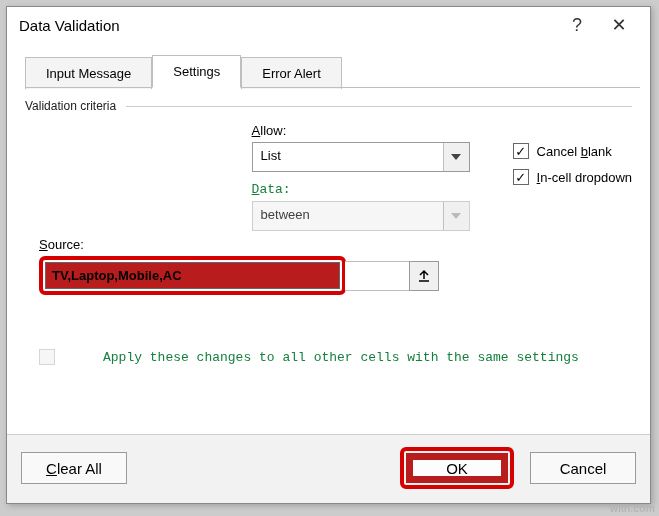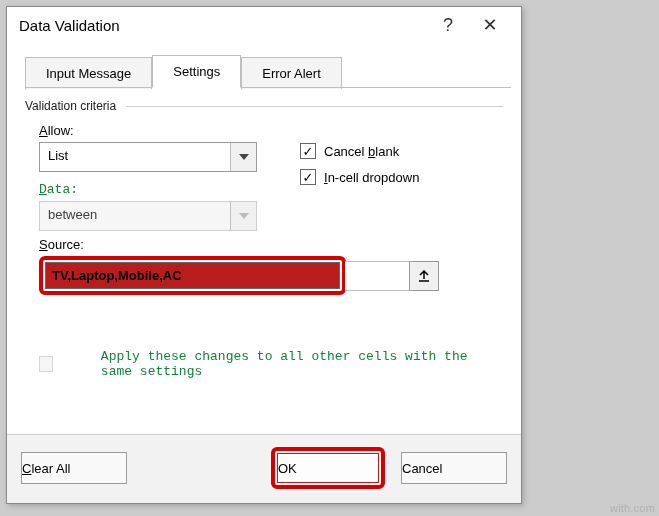--- a/index.html
+++ b/index.html
@@ -11,21 +11,21 @@
     background: #ccc;
     width: 659px;
     height: 516px;
     position: relative;
     color: #000;
   }
   .dialog {
     position: absolute;
     left: 6px;
     top: 6px;
-    width: 516px;
+    width: 645px;
     height: 498px;
     background: #fff;
     border: 1px solid #888;
     box-shadow: 2px 2px 6px rgba(0,0,0,0.2);
     display: flex;
     flex-direction: column;
   }
   .titlebar {
     display: flex;
     align-items: center;
@@ -86,20 +86,21 @@
   .fieldset-line .lbl { margin-right: 10px; font-size: 12px; }
   .fieldset-line .hr {
     flex: 1;
     height: 1px;
     background: #ccc;
   }
   .row {
     display: flex;
     align-items: flex-start;
     margin-left: 14px;
+    justify-content: flex-end;
   }
   .col-left { width: 245px; }
   .col-right { padding-left: 16px; padding-top: 20px; }
   .label {
     font-size: 13px;
     margin-bottom: 4px;
   }
   .u { text-decoration: underline; }
   .disabled { color: #15803d; font-family: Liberation Mono, monospace; }
   .combo {
@@ -199,36 +200,36 @@
     padding: 12px 14px 14px 14px;
     background: #f2f2f2;
   }
   .btn {
     min-width: 106px;
     height: 32px;
     border: 1px solid #9a9a9a;
     background: #f9f9f9;
     display: flex;
     align-items: center;
-    justify-content: flex-start;
-    font-size: 13px;
+    justify-content: center;
+    font-size: 15px;
     cursor: default;
   }
   .btn.primary-wrap {
     border: 4px solid #d60000;
     border-radius: 6px;
     padding: 2px;
     min-width: 0;
     height: auto;
     background: transparent;
   }
   .btn.primary-inner {
     min-width: 102px;
     height: 30px;
-    border: 1px solid #b91c1c;
+    border: 7px solid #b91c1c;
     background: #fdfdfd;
   }
   .spacer { flex: 1; }
   .watermark {
     position: absolute;
     right: 4px;
     bottom: 2px;
     font-size: 11px;
     color: #b0b0b0;
     letter-spacing: 0.2px;

